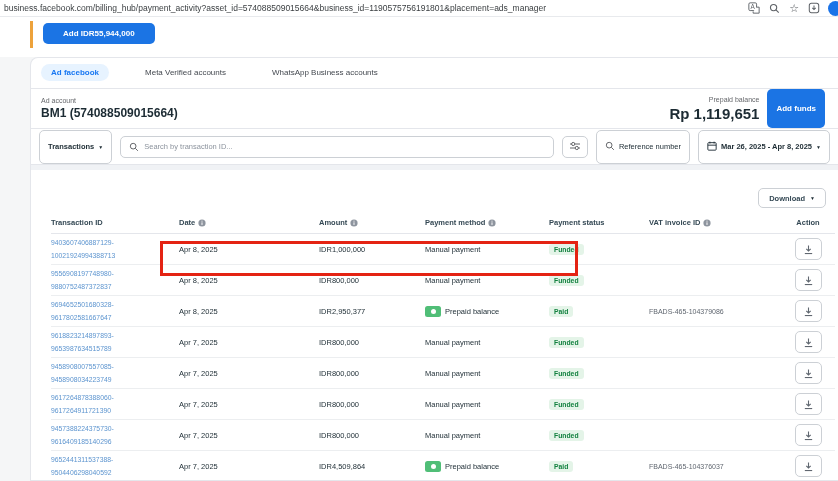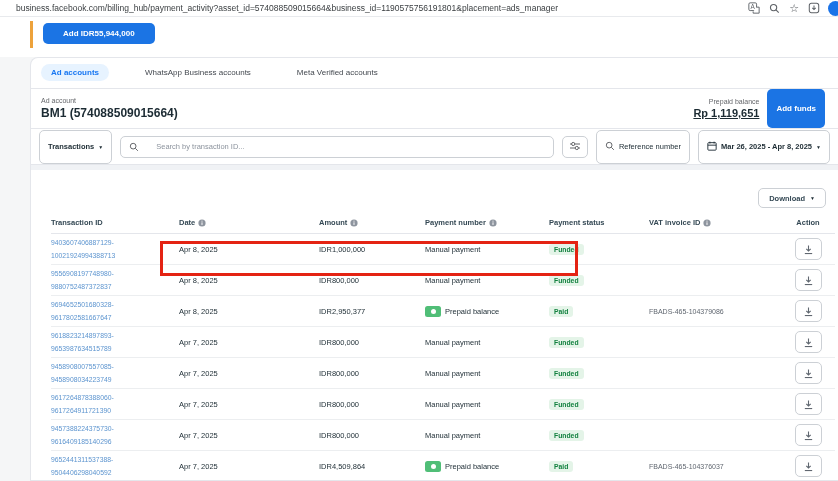--- a/index.html
+++ b/index.html
@@ -1,21 +1,21 @@
 <!DOCTYPE html>
 <html style="--accent: #1b74e4; --tab_active_bg: #e7f3ff; --tab_active_text: #1877f2; --link: #5c94cf; --status_text: #12813f; --status_bg: #e4f4e8; --prepaid_icon: #50be77; --annotation: #e42313; --border: #e4e6eb; --text_primary: #1c2b33; --text_secondary: #65676b;"><head>
 <meta charset="utf-8">
 <style>
   * { margin:0; padding:0; box-sizing:border-box; }
   html,body { width:838px; height:481px; overflow:hidden; }
   body { font-family:"Liberation Sans", sans-serif; background:#f5f6f7; position:relative; color:var(--text_primary); }
 
   
   .browser-bar { height:17px; background:#fff; border-bottom:1px solid #e8eaed; display:flex; align-items:center; padding:0 4px; }
-  .url-text { font-size:8.5px; color:#3c4043; white-space:nowrap; overflow:hidden; flex:0 0 auto;margin-left:12px; }
+  .url-text { font-size:8.5px; color:#3c4043; white-space:nowrap; overflow:hidden; flex:0 0 auto; }
   .browser-icons { margin-left:auto; display:flex; align-items:center; gap:9px; padding-right:14px; }
   .b-icon { display:flex; align-items:center; color:#5f6368; font-size:11px; line-height:1; cursor:pointer; }
   .avatar { position:absolute; right:-5px; top:1px; width:15px; height:15px; border-radius:50%; background:#1a73e8; }
 
   
   .banner { background:#fff; height:40px; position:relative; }
   .banner-accent { position:absolute; left:30px; top:4px; width:3px; height:27px; background:#eda23b; }
   .btn-primary { background:var(--accent); color:#fff; border:none; border-radius:5px; font-weight:bold; cursor:pointer; font-family:inherit; }
   .add-amount-btn { position:absolute; left:43px; top:6px; height:21px; padding:0 20px; font-size:8px; }
 
@@ -23,27 +23,27 @@
   .card { position:absolute; left:30px; top:57px; right:0; bottom:0; background:#fff; border:1px solid var(--border); border-right:none; border-radius:8px 0 0 0; }
 
   .tabs { display:flex; align-items:center; gap:26px; padding:6px 10px 7px 10px; border-bottom:1px solid var(--border); }
   .tab { font-size:8px; color:#444950; padding:4px 10px; border-radius:12px; cursor:pointer; white-space:nowrap; }
   .tab.active { background:var(--tab_active_bg); color:var(--tab_active_text); font-weight:bold; }
 
   .account-row { display:flex; align-items:center; padding:7px 10px; border-bottom:1px solid var(--border); height:40px; }
   .acct-label { font-size:7px; color:var(--text_secondary); margin-bottom:2px; }
   .acct-name { font-size:12px; font-weight:bold; color:var(--text_primary); }
   .balance-block { margin-left:auto; text-align:right; margin-right:8px; }
-  .balance-value { font-size:11px; font-weight:bold;text-decoration:underline; }
+  .balance-value { font-size:15px; font-weight:bold; }
   .add-funds-btn { height:39px; padding:0 9px; font-size:8px; margin-right:3px; }
 
   .filter-row { display:flex; align-items:center; gap:8px; padding:7px 8px; border-bottom:1px solid var(--border); height:36px; }
   .chip { display:flex; align-items:center; gap:4px; border:1px solid #ccd0d5; border-radius:5px; height:22px; padding:16px 8px; background:#fff; font-size:7.5px; color:var(--text_primary); cursor:pointer; white-space:nowrap; }
   .chip.bold { font-weight:bold; }
-  .search-box { flex:1; display:flex; align-items:center; gap:17px; border:1px solid #ccd0d5; border-radius:5px; height:22px; padding:8px 8px; background:#fff; }
+  .search-box { flex:1; display:flex; align-items:center; gap:5px; border:1px solid #ccd0d5; border-radius:5px; height:22px; padding:8px 8px; background:#fff; }
   .search-box input { border:none; outline:none; flex:1; font-size:7.5px; font-family:inherit; color:#1c2b33; background:transparent; }
   .search-box input::placeholder { color:#8d949e; }
   .icon-btn { width:26px; justify-content:center; padding:0; }
   .caret { font-size:5px; color:#1c2b33; }
 
   .gray-band { height:5px; background:#f0f2f5; }
 
   .download-row { display:flex; justify-content:flex-end; padding:18px 12px 4px 0; }
   .download-btn { display:flex; align-items:center; gap:5px; border:1px solid #ccd0d5; border-radius:5px; height:20px; padding:0 10px; background:#fff; font-size:7.5px; font-weight:bold; color:#344854; cursor:pointer; }
 
@@ -94,23 +94,23 @@
 </div>
 
 <div class="banner">
   <span class="banner-accent"></span>
   <button class="btn-primary add-amount-btn">Add IDR55,944,000</button>
 </div>
 
 <div class="card">
 
   <div class="tabs" id="tabs">
-      <div class="tab active">Ad accounts</div>
+      <div class="tab active">Ad facebook</div>
+      <div class="tab">Meta Verified accounts</div>
       <div class="tab">WhatsApp Business accounts</div>
-      <div class="tab">Meta Verified accounts</div>
     </div>
 
   <div class="account-row">
     <div>
       <div class="acct-label">Ad account</div>
       <div class="acct-name">BM1 (574088509015664)</div>
     </div>
     <div class="balance-block">
       <div class="acct-label">Prepaid balance</div>
       <div class="balance-value">Rp 1,119,651</div>
@@ -184,21 +184,21 @@
         <span>Amount</span>
         <span style="display: flex;">
           <svg width="8" height="8" viewBox="0 0 10 10">
             <circle cx="5" cy="5" r="4.5" fill="#8d949e"></circle>
             <rect x="4.4" y="4.2" width="1.2" height="3.2" fill="#fff"></rect>
             <rect x="4.4" y="2.1" width="1.2" height="1.2" fill="#fff"></rect>
           </svg>
         </span>
       </div>
       <div class="th">
-        <span>Payment number</span>
+        <span>Payment method</span>
         <span style="display: flex;">
           <svg width="8" height="8" viewBox="0 0 10 10">
             <circle cx="5" cy="5" r="4.5" fill="#8d949e"></circle>
             <rect x="4.4" y="4.2" width="1.2" height="3.2" fill="#fff"></rect>
             <rect x="4.4" y="2.1" width="1.2" height="1.2" fill="#fff"></rect>
           </svg>
         </span>
       </div>
       <div class="th">
         <span>Payment status</span>

